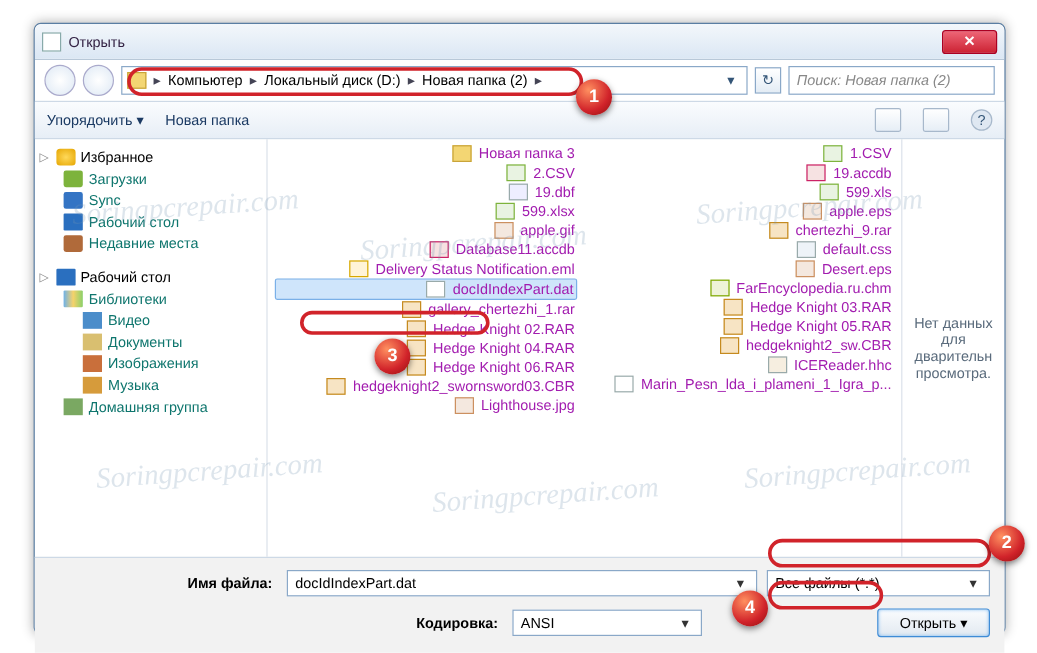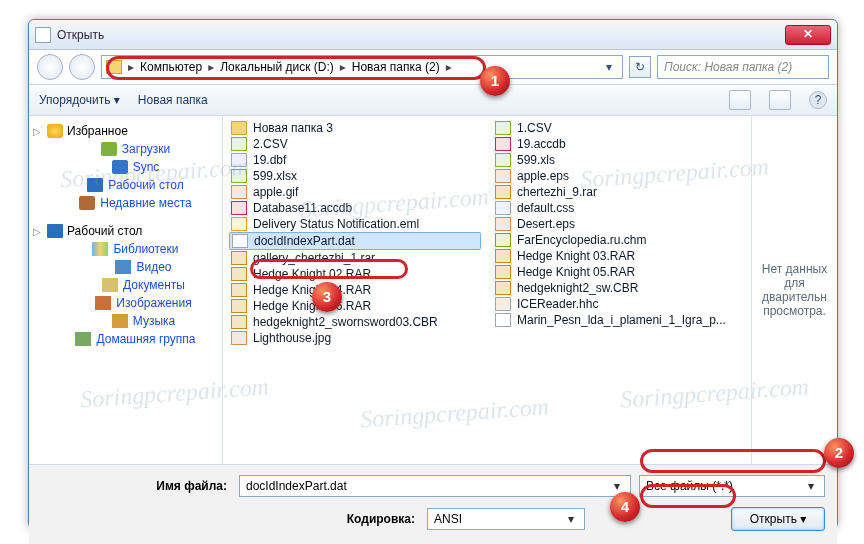--- a/index.html
+++ b/index.html
@@ -25,37 +25,37 @@
 .toolbar .tb { color: #1b3a63; }
 .toolbar .spacer { flex: 1; }
 .tbicon { width: 22px; height: 20px; border: 1px solid #a7b8cb; background: linear-gradient(#fff,#e6eef6); border-radius: 2px; }
 .tbicon.q { width: 18px; height: 18px; border-radius: 50%; background: #dfe8f2; text-align: center; line-height: 16px; color: #357; }
 
 .body { display: flex; height: 348px; }
 .sidebar { width: 194px; border-right: 1px solid #dbe2ea; padding: 6px 4px; overflow: hidden; }
 .sgroup { margin-bottom: 10px; }
 .shdr { display: flex; align-items: center; gap: 4px; padding: 2px 0; }
 .shdr .arrow { color: #888; font-size: 10px; width: 10px; }
-.sitem { display: flex; align-items: center; gap: 5px; padding: 2px 0 2px 20px; color: #1d4ed8; justify-content: center; }
+.sitem { display: flex; align-items: center; gap: 5px; padding: 2px 0 2px 20px; color: #0f766e; }
 .sicon { width: 16px; height: 14px; display: inline-block; }
 .i-star { background: radial-gradient(#ffd95a,#e5a500); border-radius: 3px; }
 .i-dl { background: #7db33c; border-radius: 2px; }
 .i-sync { background: #3474c4; border-radius: 2px; }
 .i-desk { background: #2a6fbf; border-radius: 1px; }
 .i-rec { background: #b06a3a; border-radius: 2px; }
 .i-lib { background: linear-gradient(90deg,#6fb2e8,#f6d26a,#8bd06a); border-radius: 1px; }
 .i-vid { background: #4b8dca; }
 .i-doc { background: #d9bf70; }
 .i-img { background: #c96f3b; }
 .i-mus { background: #d69b3b; }
 .i-home { background: #7aa862; }
 
 .filepane { flex: 1; display: flex; }
 .col { flex: 1; padding: 4px 6px; }
-.frow { display: flex; align-items: center; gap: 6px; padding: 1px 2px; color: #0f172a; white-space: nowrap; }
+.frow { display: flex; align-items: center; gap: 6px; padding: 1px 2px; color: #a21caf; white-space: nowrap; justify-content: flex-end; }
 .frow.sel { background: #cfe5fb; border: 1px solid #7ab0e8; border-radius: 2px; }
 .fico { width: 16px; height: 14px; display: inline-block; border: 1px solid #9aa; background: #fff; }
 .f-folder { background: #f3d673; border-color: #c9a43a; }
 .f-csv, .f-xls { background: #e9f3e2; border-color: #7db33c; }
 .f-dbf { background: #eef; }
 .f-gif, .f-jpg, .f-eps { background: #f4e8df; border-color: #cc9060; }
 .f-accdb { background: #f6e2e2; border-color: #c26; }
 .f-eml { background: #fff4d8; border-color: #d6a800; }
 .f-dat { background: #fff; }
 .f-rar { background: #f7e4c4; border-color: #c58a1f; }

